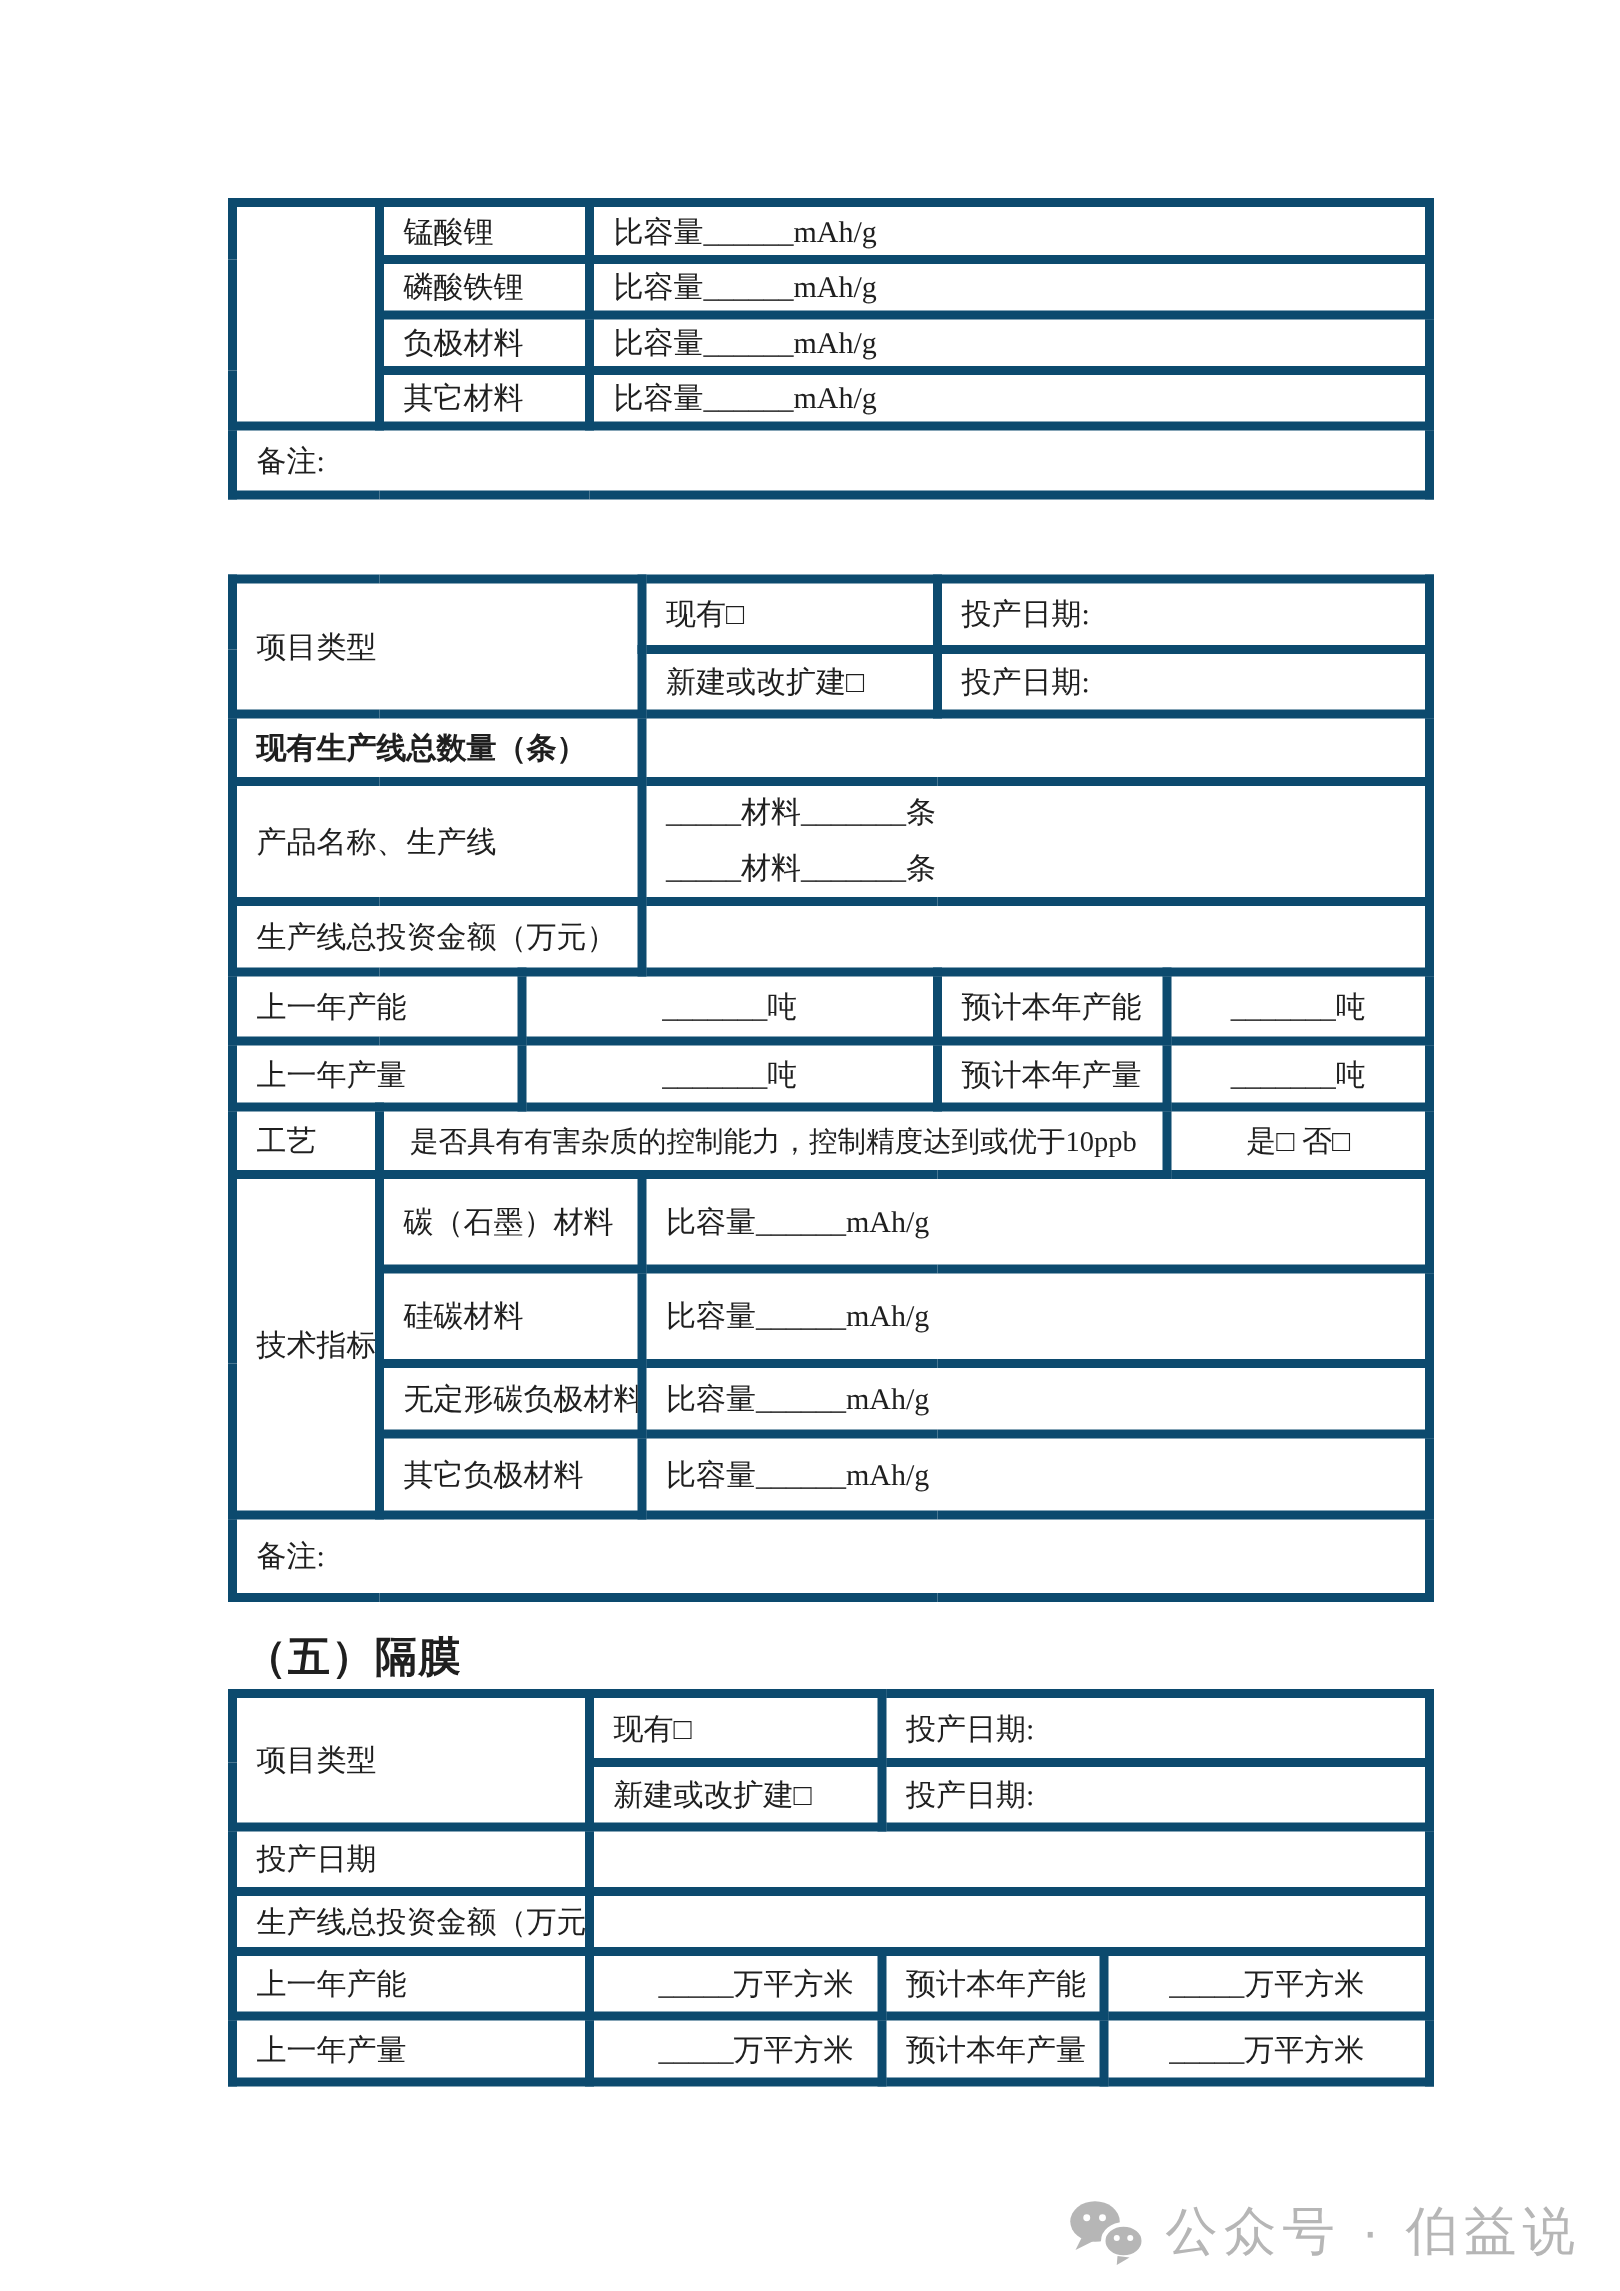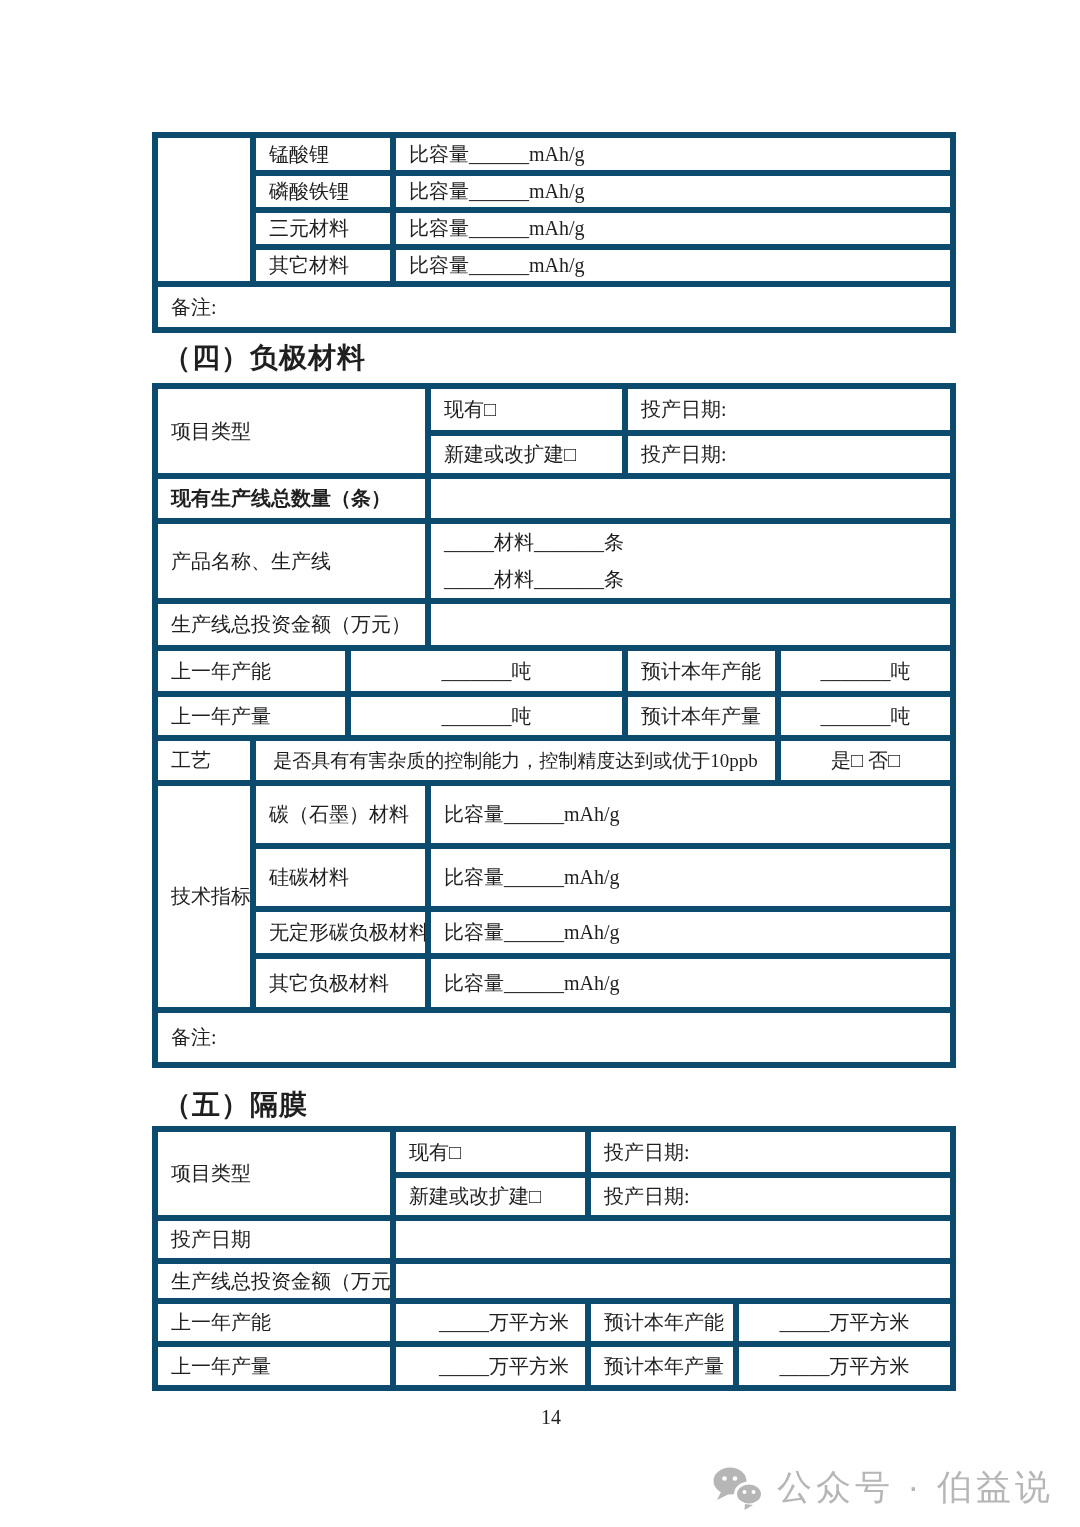--- a/index.html
+++ b/index.html
@@ -46,34 +46,33 @@
         <tr style="height:38px;">
       <td rowspan="4" class="blankcell"></td>
       <td>锰酸锂</td>
       <td>比容量______mAh/g</td>
     </tr>
     <tr style="height:37px;">
       <td>磷酸铁锂</td>
       <td>比容量______mAh/g</td>
     </tr>
     <tr style="height:37px;">
-      <td>三元材料</td>
+      <td>负极材料</td>
       <td>比容量______mAh/g</td>
     </tr>
     <tr style="height:37px;">
       <td>其它材料</td>
       <td>比容量______mAh/g</td>
     </tr>
     <tr style="height:46px;">
       <td colspan="3">备注:</td>
     </tr>
   </tbody>
     </table>
 
-  <div class="sec-heading" style="top:339px;">（四）负极材料</div>
 
   <table style="top:383px;">
     <colgroup>
       <col style="width:98px">
         <col style="width:95px">
         <col style="width:80px">
       <col style="width:197px">
         <col style="width:153px">
         <col style="width:175px">
     </colgroup>
@@ -177,21 +176,20 @@
     </tr>
     <tr style="height:44px;">
       <td>上一年产量</td>
       <td class="rightish">_____万平方米</td>
       <td>预计本年产量</td>
       <td class="center">_____万平方米</td>
     </tr>
   </tbody>
     </table>
 
-  <div class="page-number">14</div>
 
   <div class="watermark">
     <svg width="54" height="46" viewBox="0 0 54 46">
       <ellipse cx="19" cy="16" rx="16.5" ry="13.5" fill="#b6b6b6"></ellipse>
       <path d="M10 27 L6 35 L18 29 Z" fill="#b6b6b6"></path>
       <circle cx="13.5" cy="13.5" r="2.3" fill="#ffffff"></circle>
       <circle cx="24" cy="13.5" r="2.3" fill="#ffffff"></circle>
       <ellipse cx="38" cy="29" rx="13.5" ry="11" fill="#b6b6b6" stroke="#ffffff" stroke-width="3"></ellipse>
       <path d="M34 39 L33.5 45 L42 40 Z" fill="#b6b6b6"></path>
       <circle cx="33.5" cy="27" r="2" fill="#ffffff"></circle>

